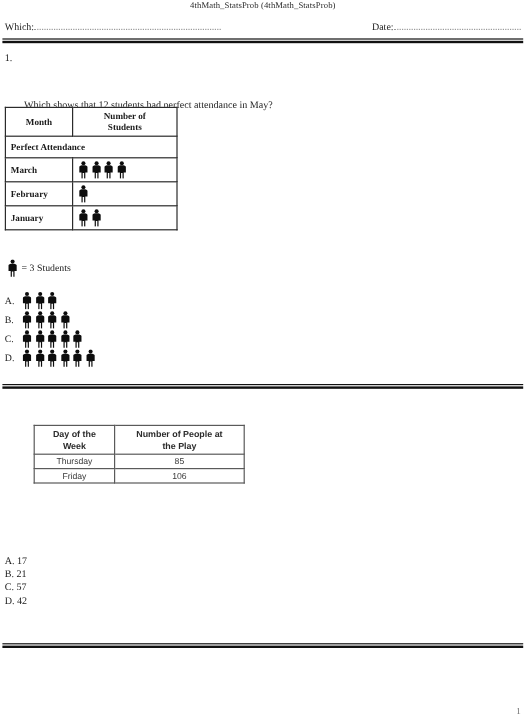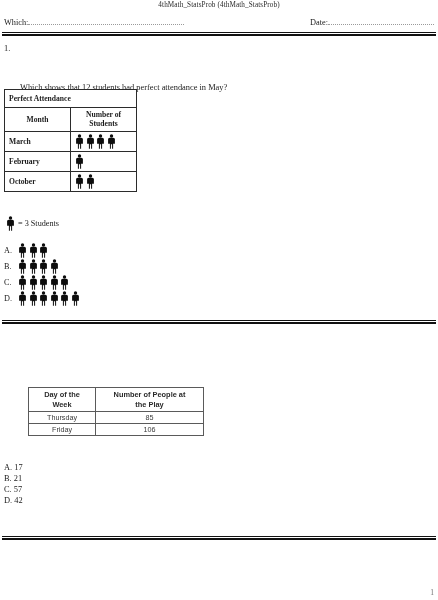--- a/index.html
+++ b/index.html
@@ -190,21 +190,20 @@
   #q2-prompt { left: 4px; top: 330px; }
 
   #play-table {
     position: absolute;
     left: 28px;
     top: 354px;
     width: 165px;
     border-collapse: collapse;
     table-layout: fixed;
     background: #fff;
-    margin-top: 33px;
   }
   #play-table td {
     border: 1px solid #5a5a5a;
     padding: 1px 2px;
     text-align: center;
     font-size: 7.4px;
     color: #3a3a3a;
   }
   #play-table .hdr {
     font-weight: bold;
@@ -266,30 +265,30 @@
   </div>
 
   <div class="dbl-rule" id="rule-top"></div>
 
   <div class="q-number" id="q1-number">1.</div>
   <div class="q-text" id="q1-prompt">Which shows that 12 students had perfect attendance in May?</div>
 
   <table id="attendance-table">
     <tbody>
       <tr>
-        <td class="tbl-caption-cell" colspan="2">Perfect Attendance</td>
-      </tr>
-      <tr>
         <td class="col-month hdr-month">Month</td>
         <td class="col-count hdr-count">
           <span>Number of</span><br>
           <span>Students</span>
         </td>
       </tr>
       <tr>
+        <td class="tbl-caption-cell" colspan="2">Perfect Attendance</td>
+      </tr>
+      <tr>
         <td class="col-month month-label">March</td>
         <td class="col-count pict-cell"><span class="person"><svg viewBox="0 0 22 30" width="11" height="15" aria-hidden="true">
                 <circle cx="11" cy="4" r="3.4" fill="#0d0d0d"></circle>
                 <path d="M4.2 10.2 C4.2 8.6 6.6 7.6 11 7.6 C15.4 7.6 17.8 8.6 17.8 10.2 L17.8 19.6 L14.2 19.6 L14.2 29.4 L12.2 29.4 L12.2 20.4 L9.8 20.4 L9.8 29.4 L7.8 29.4 L7.8 19.6 L4.2 19.6 Z" fill="#0d0d0d"></path>
               </svg></span><span class="person"><svg viewBox="0 0 22 30" width="11" height="15" aria-hidden="true">
                 <circle cx="11" cy="4" r="3.4" fill="#0d0d0d"></circle>
                 <path d="M4.2 10.2 C4.2 8.6 6.6 7.6 11 7.6 C15.4 7.6 17.8 8.6 17.8 10.2 L17.8 19.6 L14.2 19.6 L14.2 29.4 L12.2 29.4 L12.2 20.4 L9.8 20.4 L9.8 29.4 L7.8 29.4 L7.8 19.6 L4.2 19.6 Z" fill="#0d0d0d"></path>
               </svg></span><span class="person"><svg viewBox="0 0 22 30" width="11" height="15" aria-hidden="true">
                 <circle cx="11" cy="4" r="3.4" fill="#0d0d0d"></circle>
                 <path d="M4.2 10.2 C4.2 8.6 6.6 7.6 11 7.6 C15.4 7.6 17.8 8.6 17.8 10.2 L17.8 19.6 L14.2 19.6 L14.2 29.4 L12.2 29.4 L12.2 20.4 L9.8 20.4 L9.8 29.4 L7.8 29.4 L7.8 19.6 L4.2 19.6 Z" fill="#0d0d0d"></path>
@@ -299,21 +298,21 @@
               </svg></span></td>
       </tr>
       <tr>
         <td class="col-month month-label">February</td>
         <td class="col-count pict-cell"><span class="person"><svg viewBox="0 0 22 30" width="11" height="15" aria-hidden="true">
                 <circle cx="11" cy="4" r="3.4" fill="#0d0d0d"></circle>
                 <path d="M4.2 10.2 C4.2 8.6 6.6 7.6 11 7.6 C15.4 7.6 17.8 8.6 17.8 10.2 L17.8 19.6 L14.2 19.6 L14.2 29.4 L12.2 29.4 L12.2 20.4 L9.8 20.4 L9.8 29.4 L7.8 29.4 L7.8 19.6 L4.2 19.6 Z" fill="#0d0d0d"></path>
               </svg></span></td>
       </tr>
       <tr>
-        <td class="col-month month-label">October</td>
+        <td class="col-month month-label">January</td>
         <td class="col-count pict-cell"><span class="person"><svg viewBox="0 0 22 30" width="11" height="15" aria-hidden="true">
                 <circle cx="11" cy="4" r="3.4" fill="#0d0d0d"></circle>
                 <path d="M4.2 10.2 C4.2 8.6 6.6 7.6 11 7.6 C15.4 7.6 17.8 8.6 17.8 10.2 L17.8 19.6 L14.2 19.6 L14.2 29.4 L12.2 29.4 L12.2 20.4 L9.8 20.4 L9.8 29.4 L7.8 29.4 L7.8 19.6 L4.2 19.6 Z" fill="#0d0d0d"></path>
               </svg></span><span class="person"><svg viewBox="0 0 22 30" width="11" height="15" aria-hidden="true">
                 <circle cx="11" cy="4" r="3.4" fill="#0d0d0d"></circle>
                 <path d="M4.2 10.2 C4.2 8.6 6.6 7.6 11 7.6 C15.4 7.6 17.8 8.6 17.8 10.2 L17.8 19.6 L14.2 19.6 L14.2 29.4 L12.2 29.4 L12.2 20.4 L9.8 20.4 L9.8 29.4 L7.8 29.4 L7.8 19.6 L4.2 19.6 Z" fill="#0d0d0d"></path>
               </svg></span></td>
       </tr>
     </tbody>
   </table>

